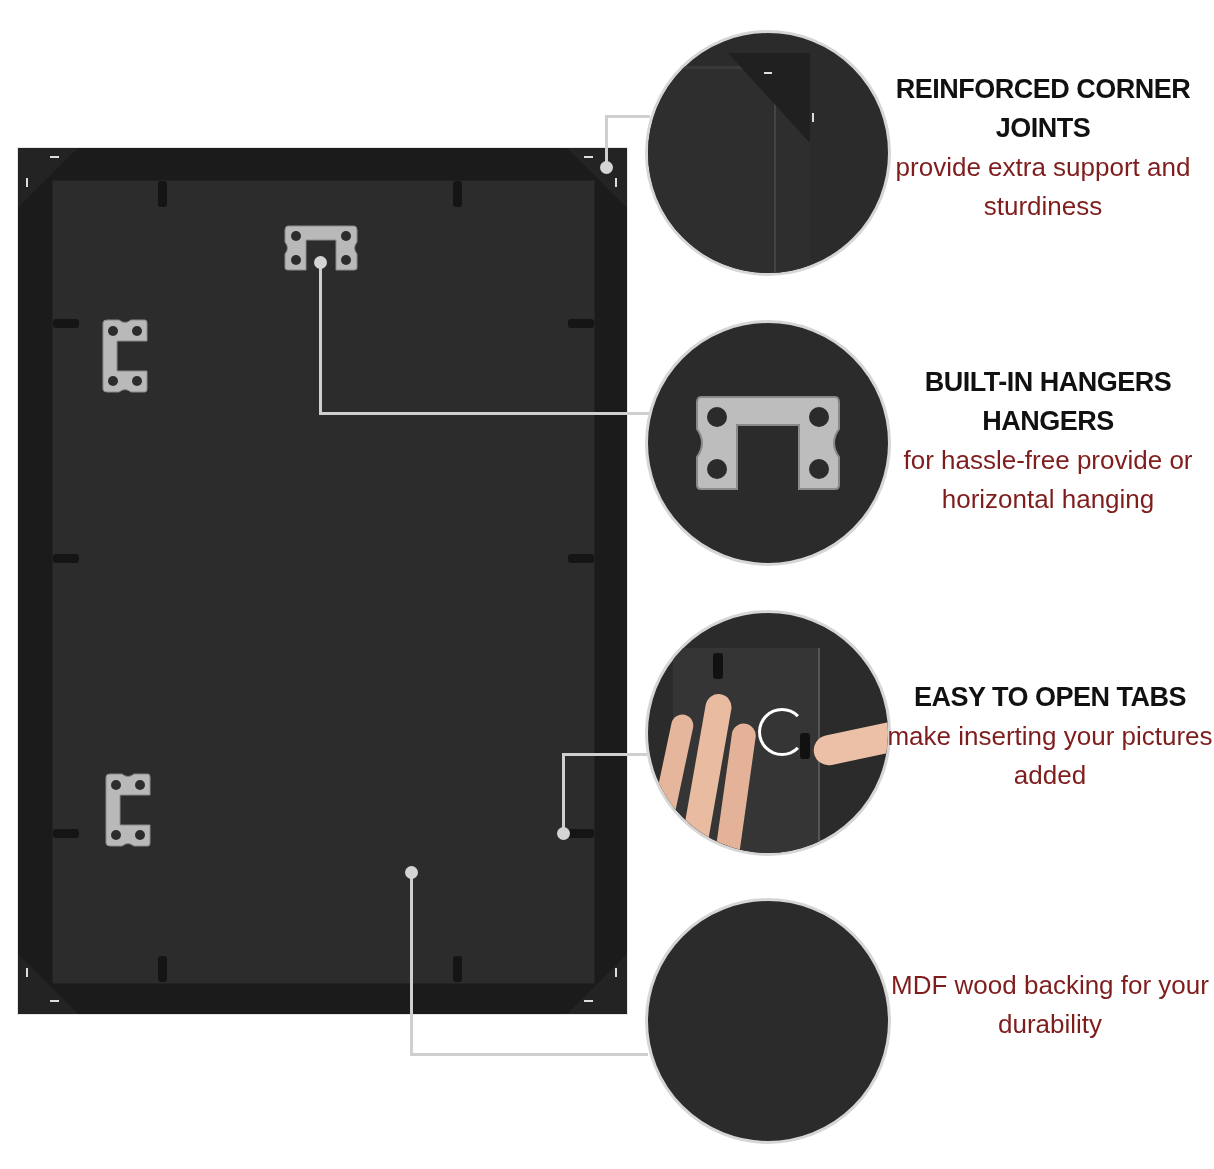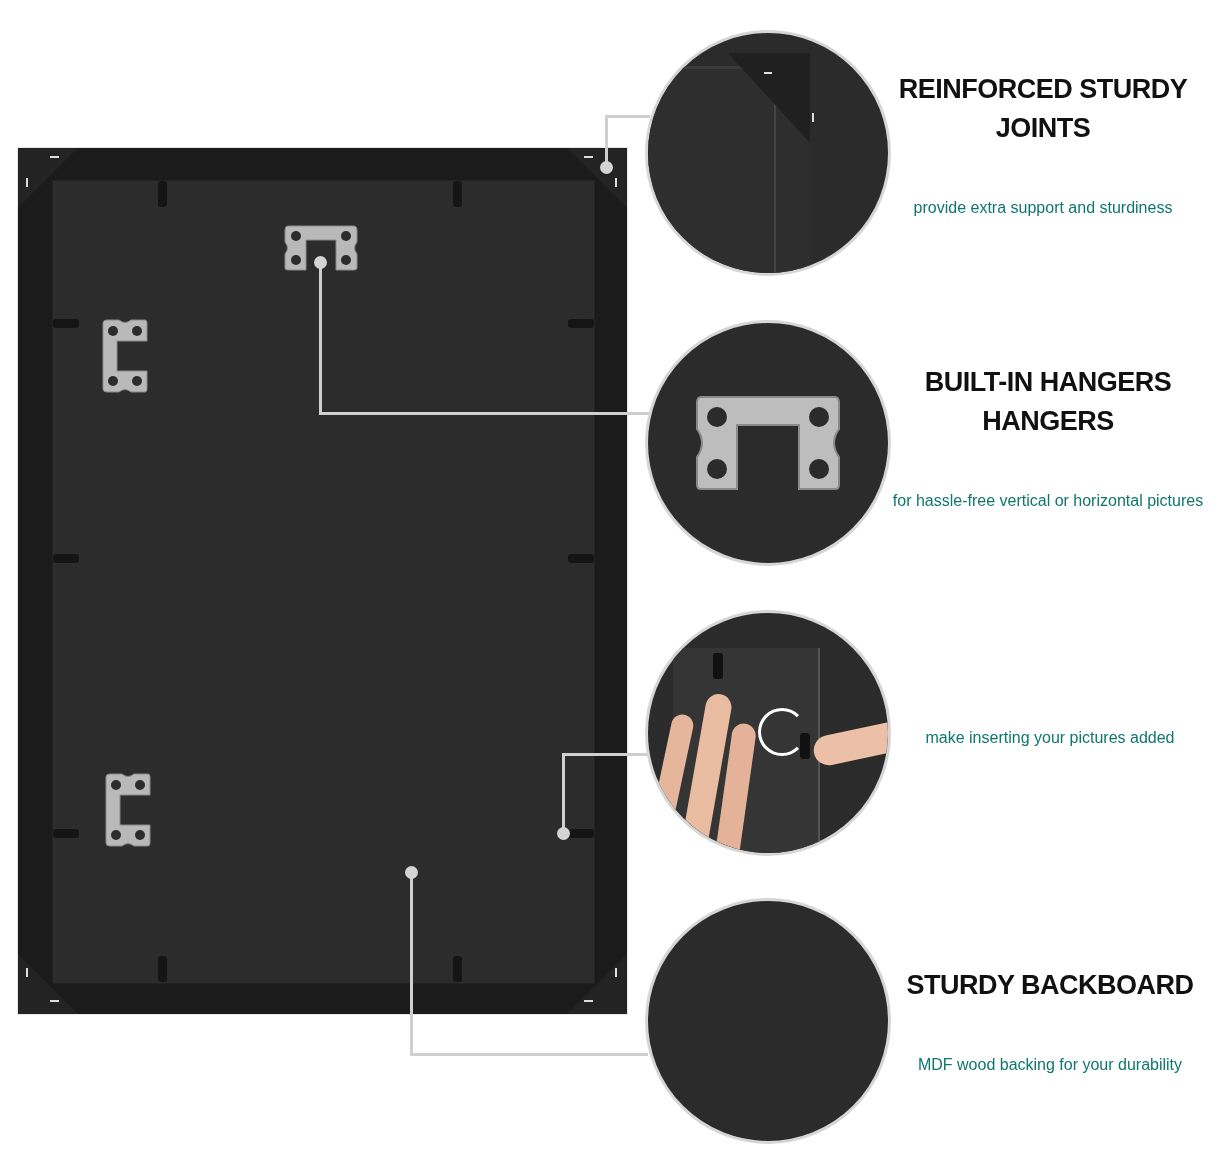--- a/index.html
+++ b/index.html
@@ -16,21 +16,21 @@
   .clip { position:absolute; width:9px; height:26px; background:#151515; border-radius:3px; }
   .clip-h { position:absolute; width:26px; height:9px; background:#151515; border-radius:3px; }
   .hanger { position:absolute; width:74px; height:48px; }
   .hanger svg { width:100%; height:100%; }
   .hanger.rot { width:48px; height:74px; }
   .line { position:absolute; background:#cfcfcf; }
   .dot { position:absolute; width:13px; height:13px; border-radius:50%; background:#d4d4d4; }
   .circle { position:absolute; width:240px; height:240px; border-radius:50%; background:#2b2b2b; border:3px solid #d6d6d6; overflow:hidden; }
   .feature { position:absolute; width:330px; text-align:center; color:#111; }
   .feature .title { font-weight:bold; font-size:27px; letter-spacing:-0.5px; line-height:39px; }
-  .feature .desc { font-size:16px; line-height:39px; color:#0f766e;margin-top:40px; }
+  .feature .desc { font-size:26px; line-height:39px; color:#7f1d1d; }
 </style>
 </head>
 <body>
 
 <div class="frame">
   <div class="corner tl"></div>
   <div class="corner tr"></div>
   <div class="corner bl"></div>
   <div class="corner br"></div>
   <div class="tick-h" style="left:32px;top:8px"></div>
@@ -125,26 +125,26 @@
   <div style="position:absolute;left:110px;top:95px;width:42px;height:42px;border:3px solid #fff;border-radius:50%;border-right-color:transparent"></div>
   <div style="position:absolute;left:10px;top:100px;width:22px;height:150px;background:#e6b69c;border-radius:11px;transform:rotate(12deg)"></div>
   <div style="position:absolute;left:45px;top:80px;width:26px;height:170px;background:#e9bba1;border-radius:13px;transform:rotate(10deg)"></div>
   <div style="position:absolute;left:75px;top:110px;width:24px;height:150px;background:#e3b298;border-radius:12px;transform:rotate(8deg)"></div>
   <div style="position:absolute;left:165px;top:115px;width:100px;height:30px;background:#ebc0a6;border-radius:15px;transform:rotate(-12deg)"></div>
 </div>
 
 <div class="circle" style="left:645px;top:898px"></div>
 
 <div class="feature" style="left:878px;top:70px">
-  <div class="title">REINFORCED STURDY JOINTS</div>
+  <div class="title">REINFORCED CORNER JOINTS</div>
   <div class="desc">provide extra support and sturdiness</div>
 </div>
 <div class="feature" style="left:883px;top:363px">
   <div class="title">BUILT-IN HANGERS HANGERS</div>
-  <div class="desc">for hassle-free vertical or horizontal pictures</div>
+  <div class="desc">for hassle-free provide or horizontal hanging</div>
 </div>
 <div class="feature" style="left:885px;top:678px">
+  <div class="title">EASY TO OPEN TABS</div>
   <div class="desc">make inserting your pictures added</div>
 </div>
 <div class="feature" style="left:885px;top:966px">
-  <div class="title">STURDY BACKBOARD</div>
   <div class="desc">MDF wood backing for your durability</div>
 </div>
 
 </body></html>

